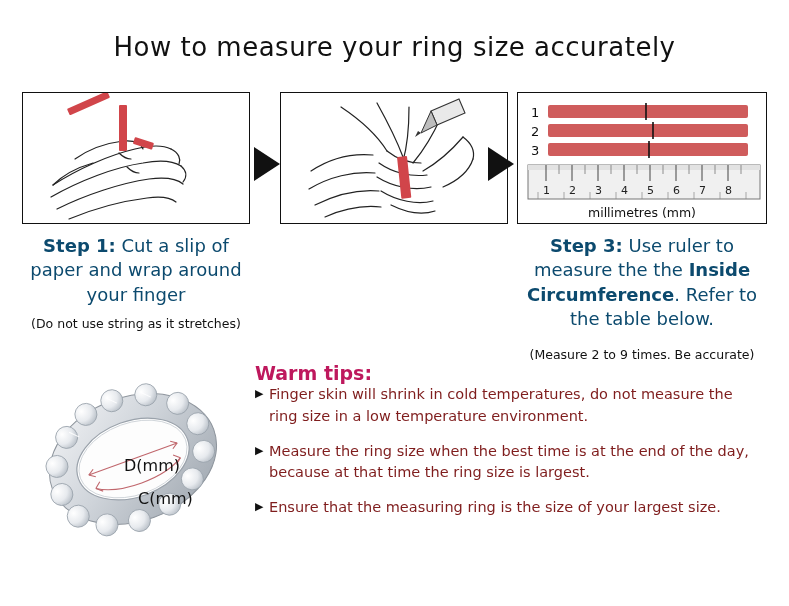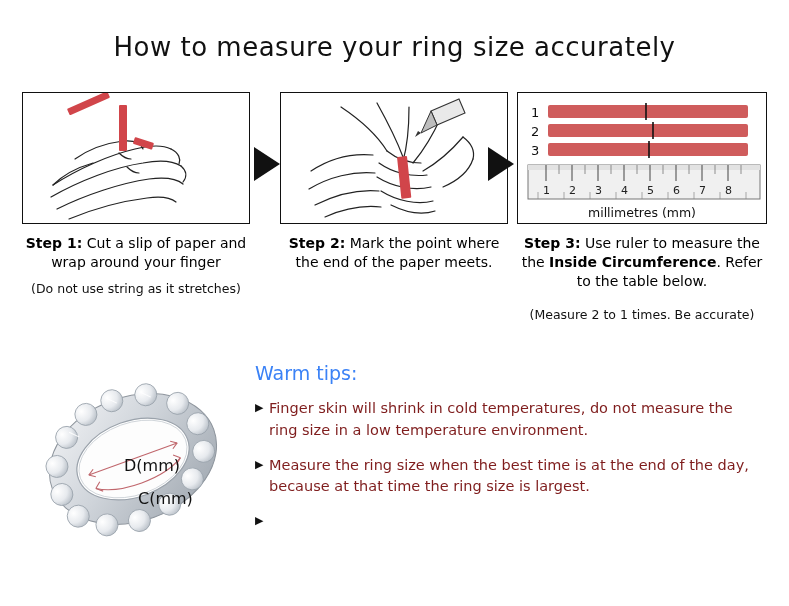--- a/index.html
+++ b/index.html
@@ -56,24 +56,24 @@
     border: 1px solid #111;
     background: #fff;
     height: 132px;
     position: relative;
     overflow: hidden;
   }
   .step-3 .illus { height: 132px; }
 
   .caption {
     margin-top: 10px;
-    font-size: 14px;
+    font-size: 18px;
     line-height: 1.35;
     text-align: center;
-    color: #000000;
+    color: #0c4a6e;
   }
   .caption b { font-weight: bold; }
   .step-1 .caption, .step-2 .caption { text-align: center; }
   .step-3 .caption { text-align: center; }
 
   .subnote {
     margin-top: 16px;
     font-size: 12.5px;
     text-align: center;
     color: #111;
@@ -98,23 +98,22 @@
 
   
   .tips {
     position: absolute;
     left: 255px;
     top: 362px;
     width: 510px;
   }
   .tips-title {
     font-size: 19px;
-    color: #3b82f6;
-    margin-bottom: 14px;
-    font-weight: 400;
+    color: #be185d;
+    font-weight: 700;
   }
   .tip {
     display: flex;
     align-items: flex-start;
     margin-bottom: 13px;
   }
   .bullet {
     flex: 0 0 auto;
     width: 14px;
     margin-top: 4px;
@@ -214,23 +213,20 @@
           </g>
 
           <g>
             <path d="M150 18 L178 6 L184 20 L156 32 Z" fill="#e9e9e9" stroke="#333" stroke-width="1.1"></path>
             <path d="M150 18 L156 32 L140 40 Z" fill="#bdbdbd" stroke="#333" stroke-width="1"></path>
             <path d="M140 40 L134 44 L137 38 Z" fill="#333"></path>
           </g>
 
           <rect x="116" y="64" width="10" height="42" rx="1" fill="#d1454a" transform="rotate(-6 116 64)"></rect>
         </svg>
-      </div>
-      <div class="caption">
-        <b>Step 2:</b><span> Mark the point where the end of the paper meets.</span>
       </div>
     </div>
 
     <div class="arrow arrow-2"></div>
 
     <div class="step step-3">
       <div class="illus">
         <svg width="248" height="130" viewBox="0 0 248 130">
 
           <g>
@@ -293,21 +289,21 @@
               <line x1="202" y1="106" x2="202" y2="99"></line>
               <line x1="228" y1="106" x2="228" y2="99"></line>
             </g>
           </g>
           <text x="124" y="124" text-anchor="middle" font-family="DejaVu Sans, sans-serif" font-size="12.5" fill="#111">millimetres (mm)</text>
         </svg>
       </div>
       <div class="caption">
         <b>Step 3:</b><span> Use ruler to measure the the </span><b>Inside Circumference</b><span>. Refer to the table below.</span>
       </div>
-      <div class="subnote">(Measure 2 to 1 times. Be accurate)</div>
+      <div class="subnote">(Measure 2 to 9 times. Be accurate)</div>
     </div>
   </div>
 
   <div class="ring-wrap">
     <svg width="215" height="215" viewBox="0 0 215 215">
       <defs>
         <radialGradient id="gdiam" cx="35%" cy="30%" r="75%">
           <stop offset="0%" stop-color="#ffffff"></stop>
           <stop offset="60%" stop-color="#e7eaee"></stop>
           <stop offset="100%" stop-color="#b9c0c8"></stop>
@@ -366,16 +362,17 @@
     <div class="tip">
       <span class="bullet">▶</span>
       <span class="tip-text">Finger skin will shrink in cold temperatures, do not measure the ring size in a low temperature environment.</span>
     </div>
     <div class="tip">
       <span class="bullet">▶</span>
       <span class="tip-text">Measure the ring size when the best time is at the end of the day, because at that time the ring size is largest.</span>
     </div>
     <div class="tip">
       <span class="bullet">▶</span>
+      <span class="tip-text">Ensure that the measuring ring is the size of your largest size.</span>
     </div>
   </div>
 
 </div>
 
 </body></html>

